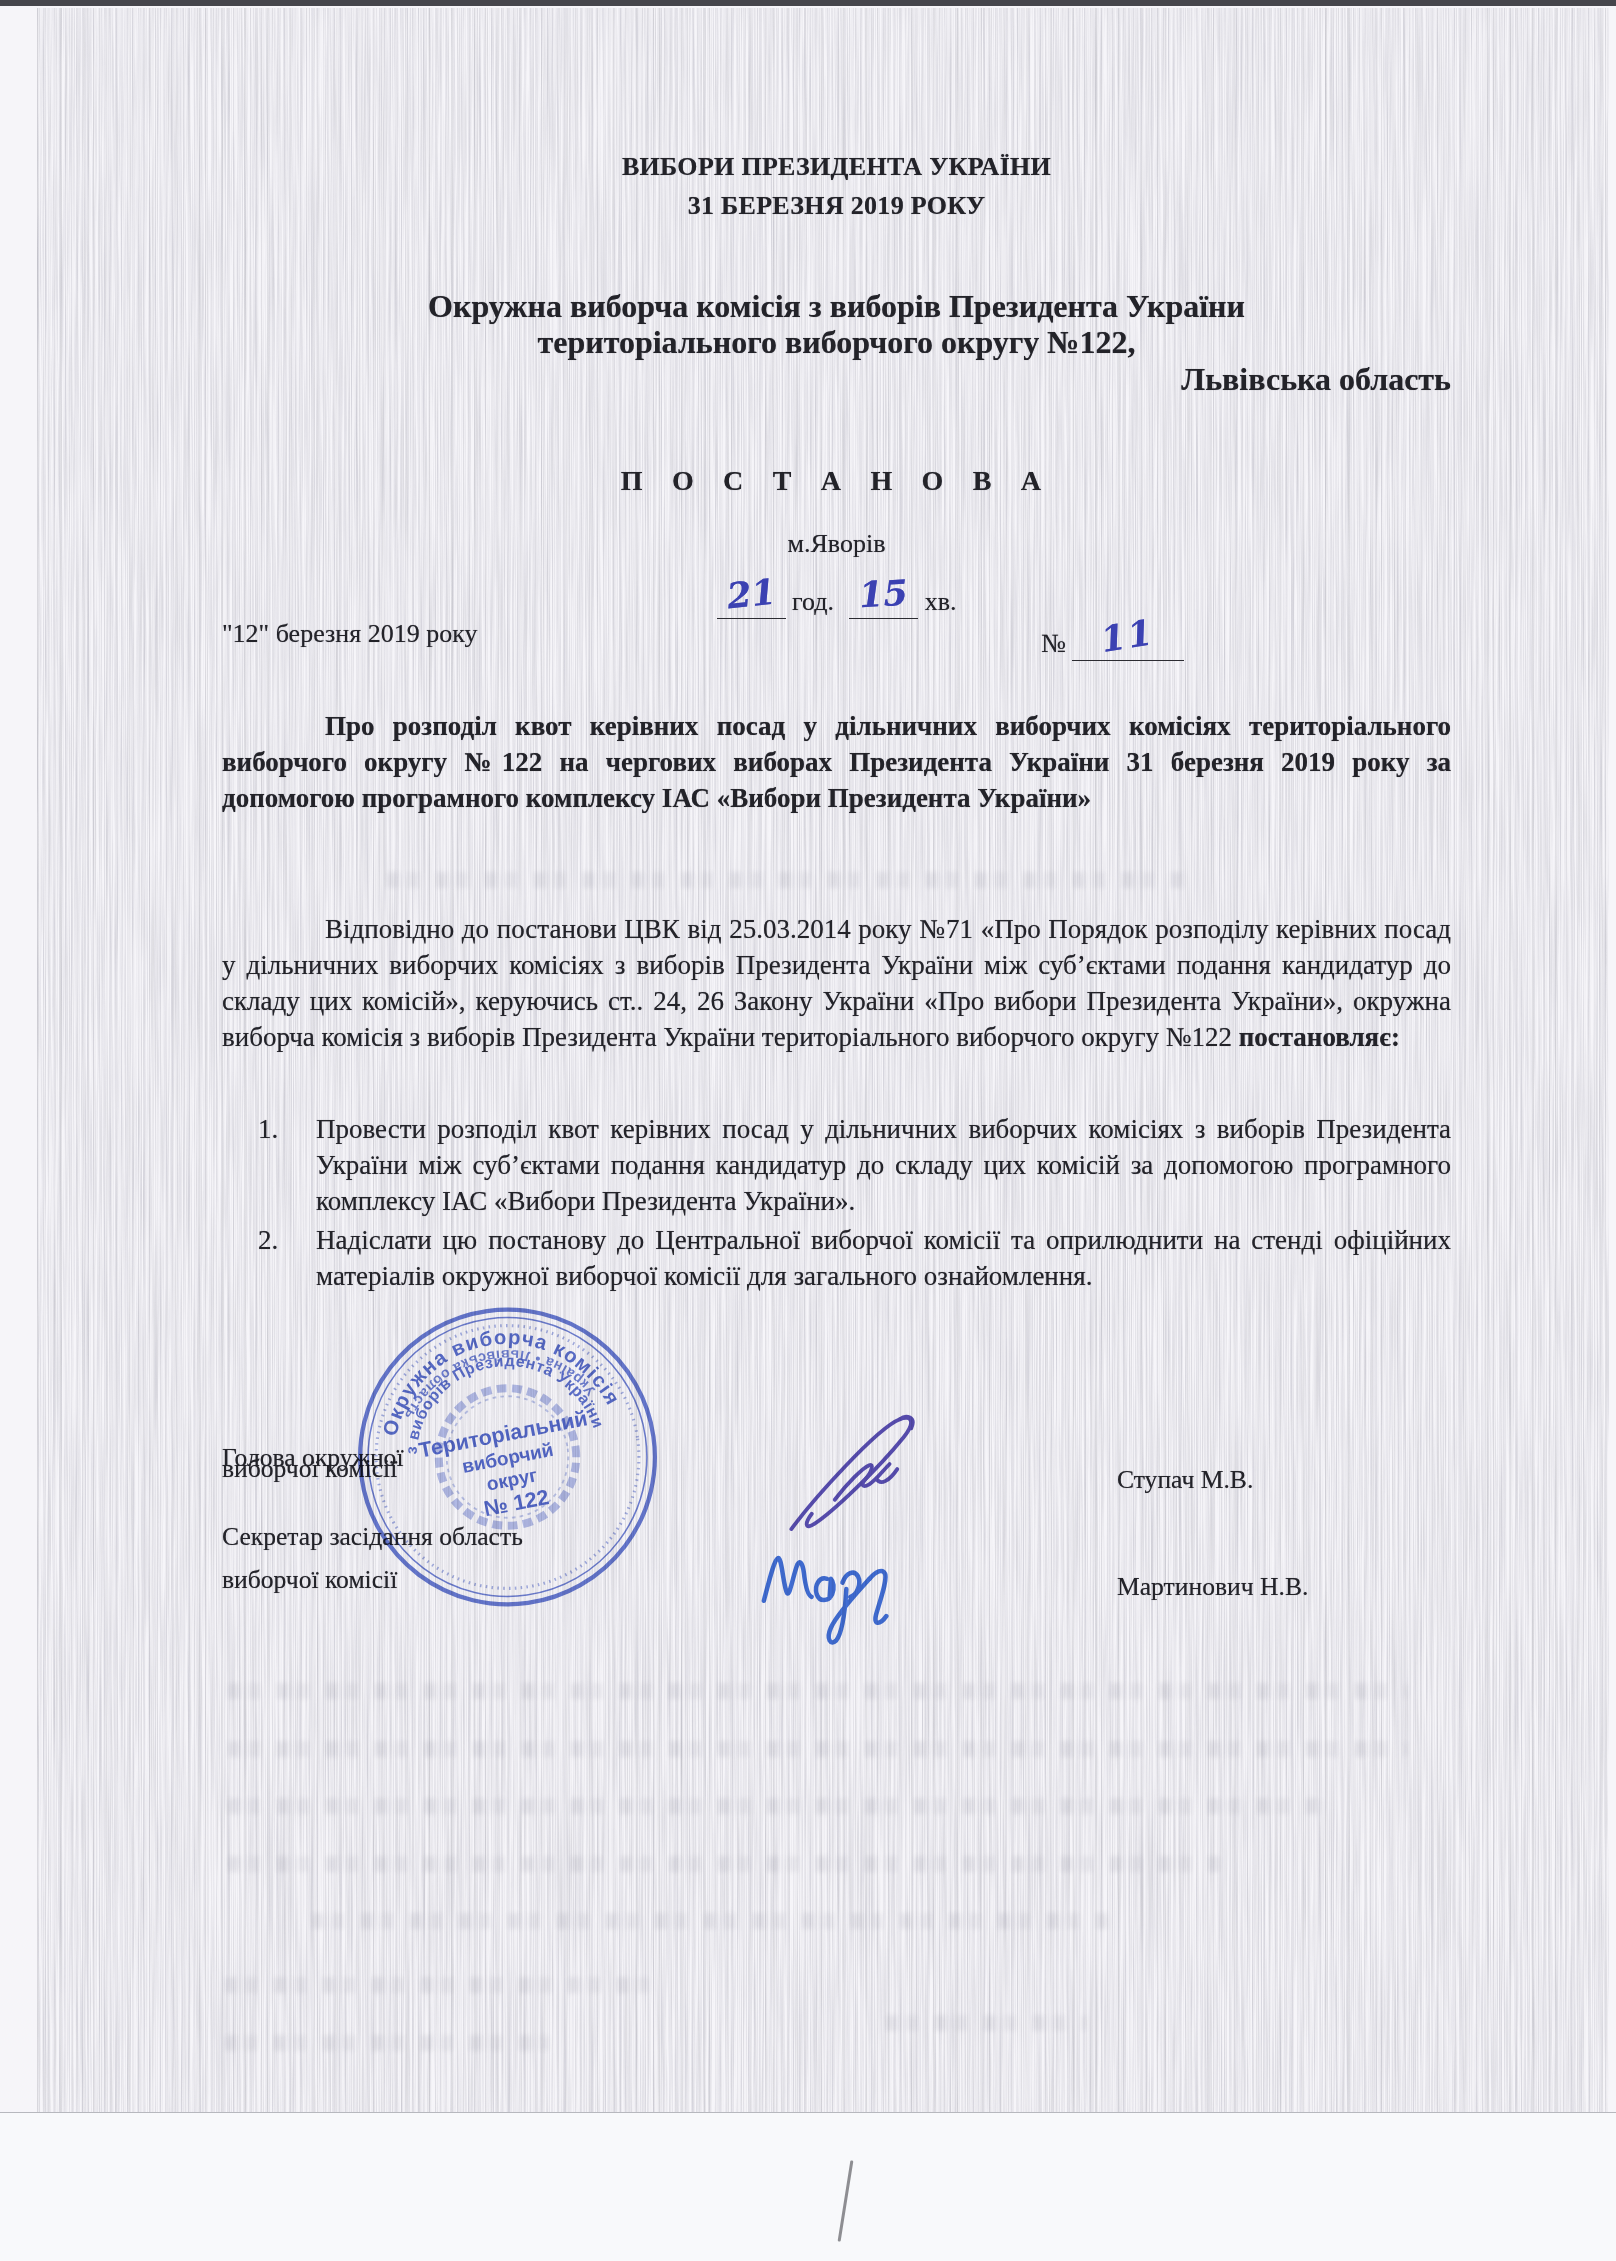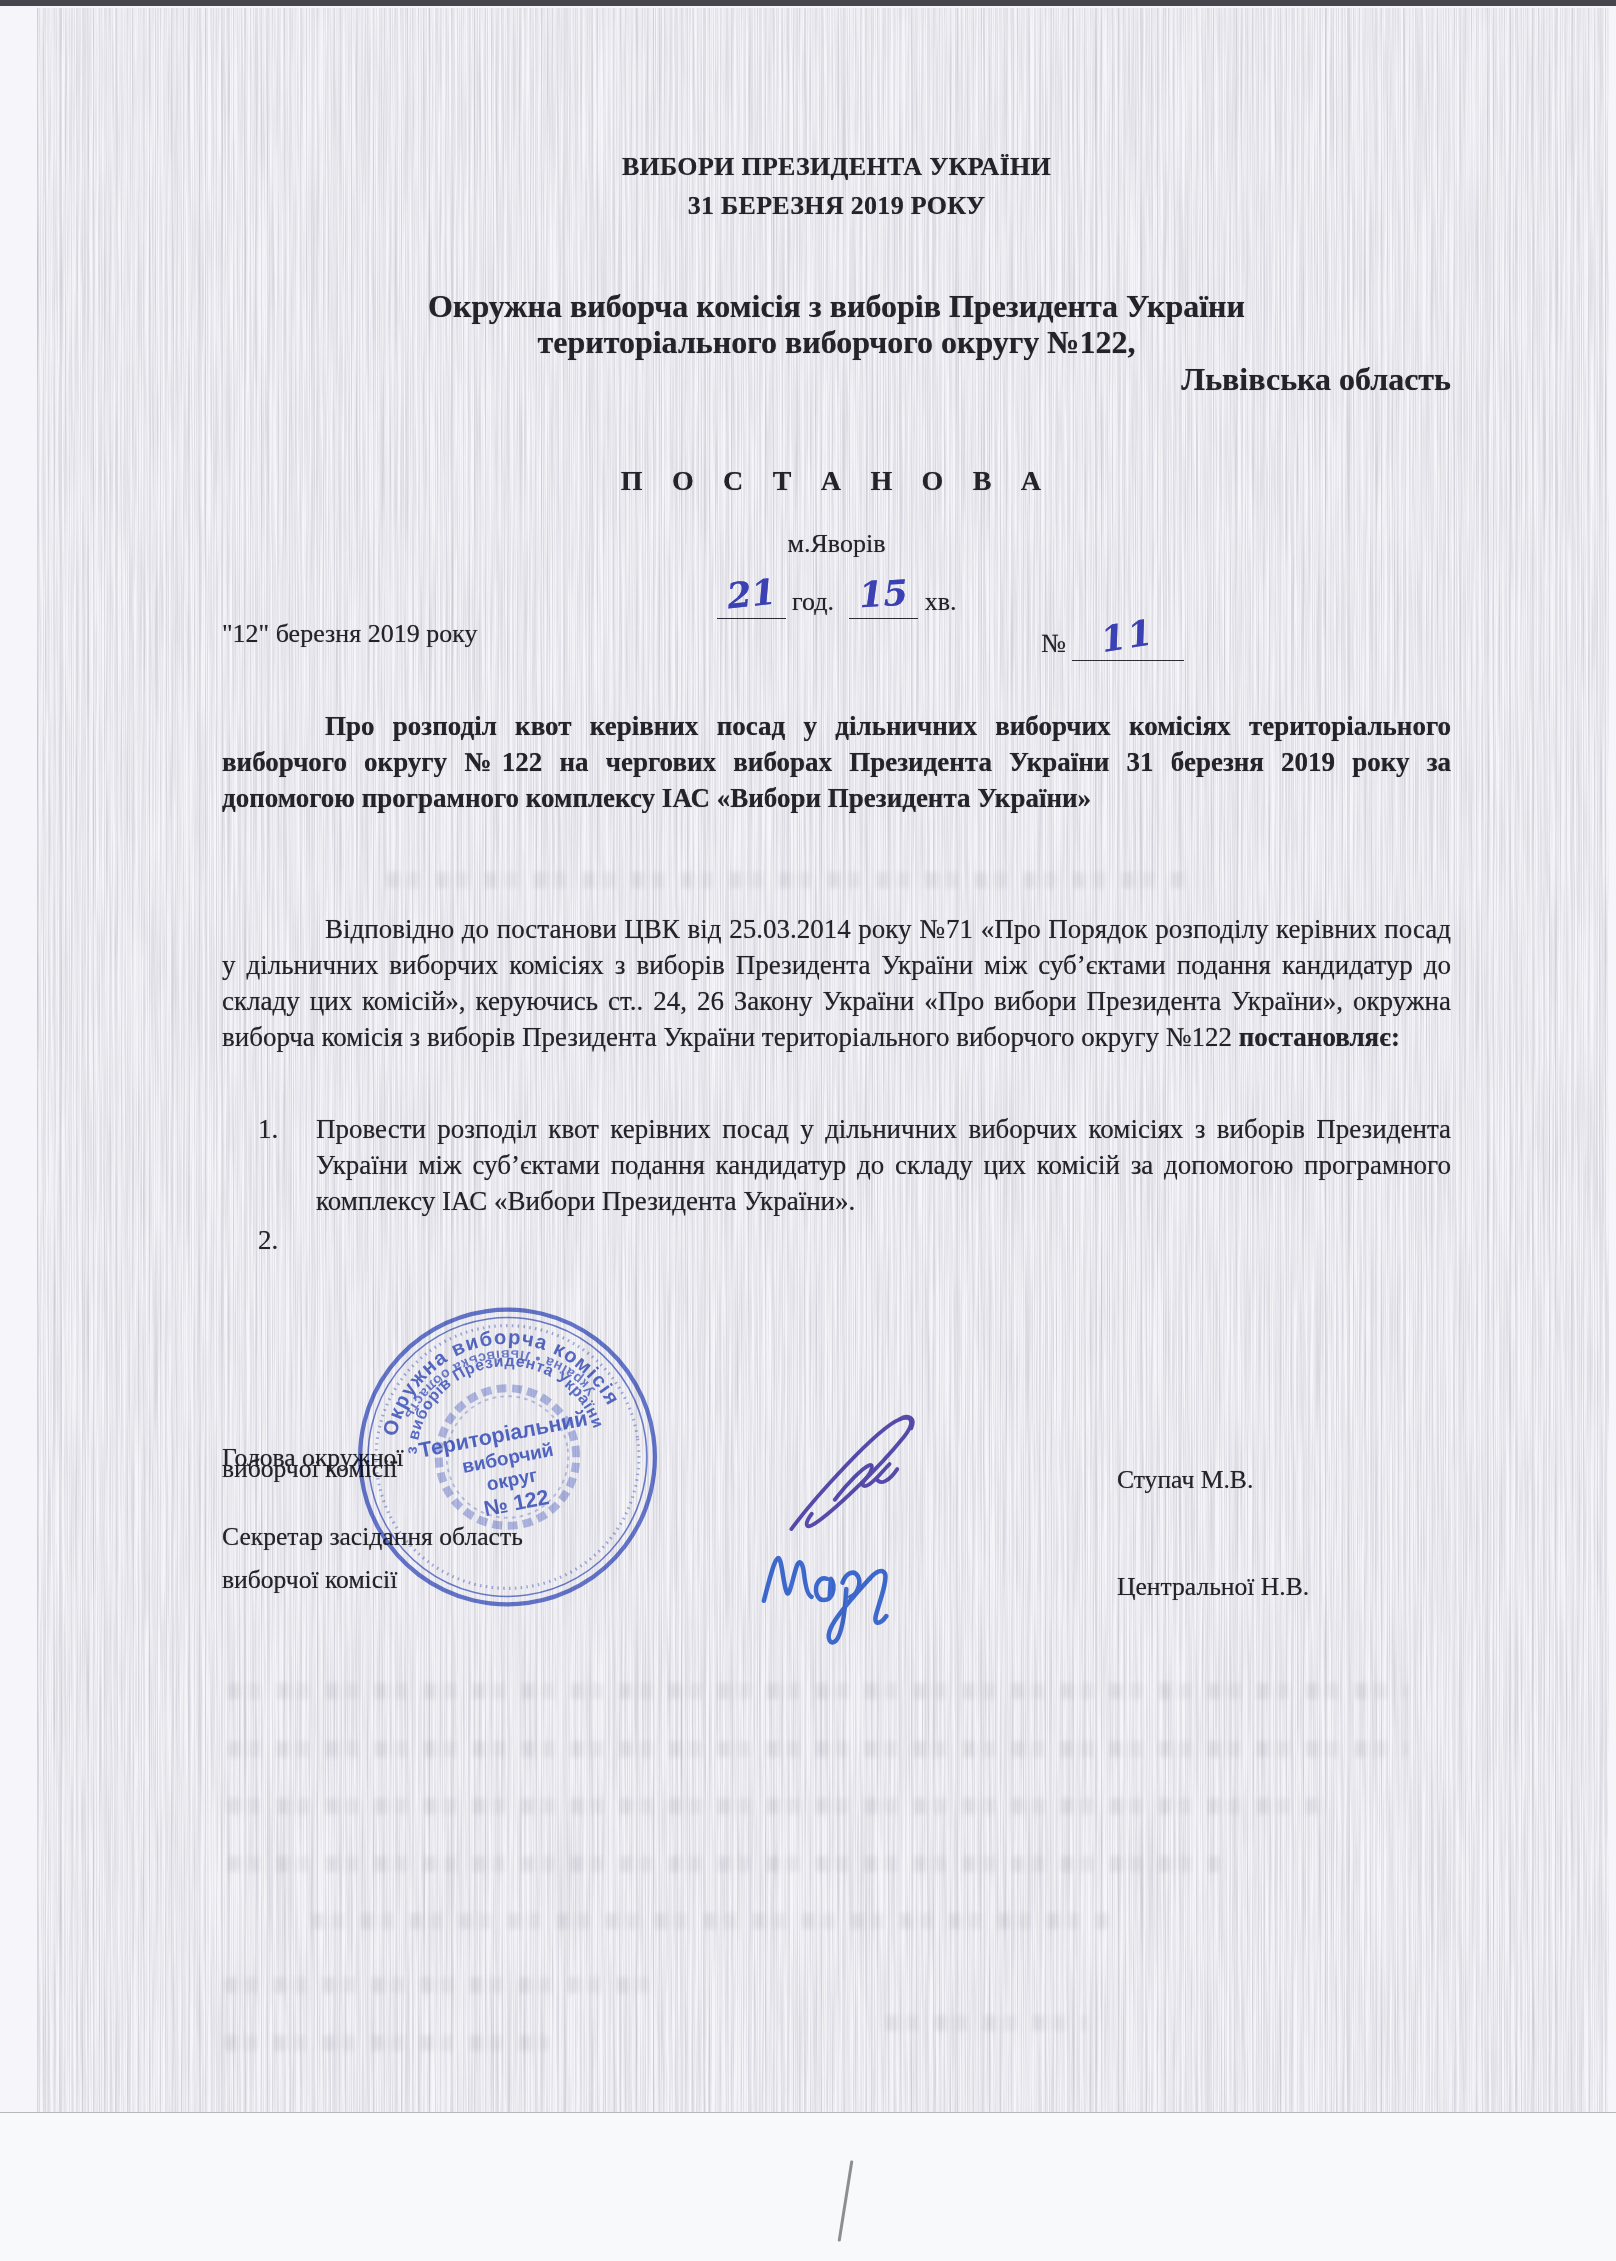--- a/index.html
+++ b/index.html
@@ -120,30 +120,31 @@
     <span>Відповідно до постанови ЦВК від 25.03.2014 року №71 «Про Порядок розподілу керівних посад у дільничних виборчих комісіях з виборів Президента України між суб’єктами подання кандидатур до складу цих комісій», керуючись ст.. 24, 26 Закону України «Про вибори Президента України», окружна виборча комісія з виборів Президента України територіального виборчого округу №122 </span><span class="b">постановляє:</span>
   </div>
 
   <div class="txt" style="left:222px; top:1111px; width:1229px;">
     <div class="list-item">
       <span class="num">1.</span>
       <span>Провести розподіл квот керівних посад у дільничних виборчих комісіях з виборів Президента України між суб’єктами подання кандидатур до складу цих комісій за допомогою програмного комплексу ІАС «Вибори Президента України».</span>
     </div>
     <div class="list-item" style="margin-top:2.5px;">
       <span class="num">2.</span>
+      <span>Надіслати цю постанову до Центральної виборчої комісії та оприлюднити на стенді офіційних матеріалів окружної виборчої комісії для загального ознайомлення.</span>
     </div>
   </div>
 
   <div class="txt roleline" style="left:222px; top:1411px;margin-top:32px;">Голова окружної</div>
   <div class="txt roleline" style="left:222px; top:1454px;">виборчої комісії</div>
   <div class="txt nameline" style="left:1117px; top:1465px;">Ступач М.В.</div>
 
   <div class="txt roleline" style="left:222px; top:1522px;">Секретар засідання область</div>
   <div class="txt roleline" style="left:222px; top:1565px;">виборчої комісії</div>
-  <div class="txt nameline" style="left:1117px; top:1572px;">Центральної Н.В.</div>
+  <div class="txt nameline" style="left:1117px; top:1572px;">Мартинович Н.В.</div>
 
   <svg class="stamp" viewBox="0 0 500 500" xmlns="http://www.w3.org/2000/svg">
     <g fill="none" stroke="#3a53c4">
       <circle cx="250" cy="250" r="240" stroke-width="7" opacity=".85"></circle>
       <circle cx="250" cy="250" r="227" stroke-width="2.5" opacity=".8"></circle>
       <circle cx="250" cy="250" r="214" stroke-width="5" stroke-dasharray="2.5 7" opacity=".5"></circle>
       <circle cx="250" cy="250" r="112" stroke-width="13" stroke-dasharray="16 9" opacity=".4"></circle>
       <circle cx="250" cy="250" r="99" stroke-width="3" stroke-dasharray="6 7" opacity=".35"></circle>
     </g>
     <defs>

